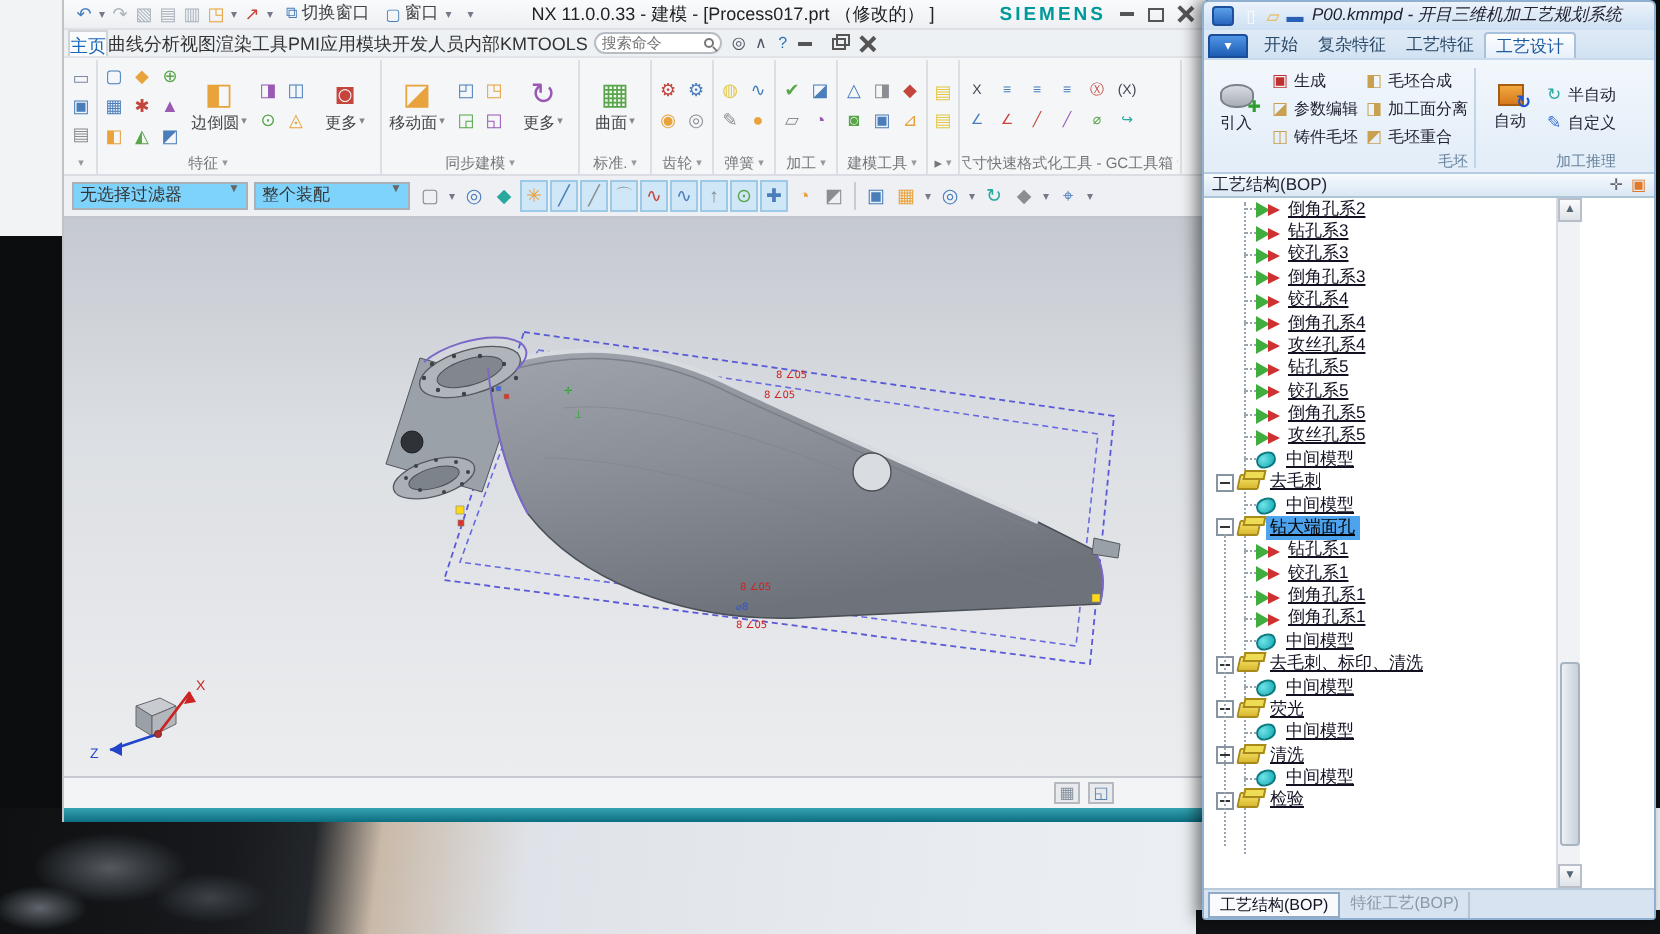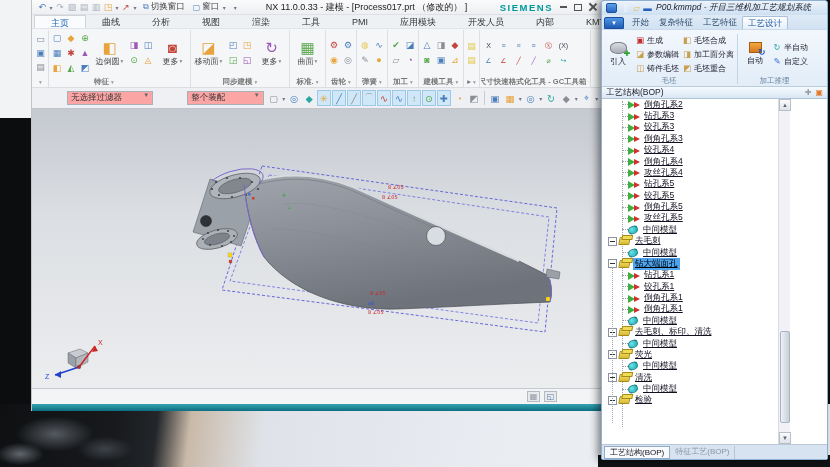--- a/index.html
+++ b/index.html
@@ -27,53 +27,53 @@
   .nx-title{flex:1;text-align:center;font-size:9px;color:#222;white-space:nowrap;overflow:hidden;}
   .brand{color:#099;font-weight:bold;font-size:9.5px;letter-spacing:1.5px;margin:0 5px;}
   .wc{display:flex;gap:7px;align-items:center;margin-right:2px;}
   .ic-min{width:7px;height:2px;background:#555;}
   .ic-max{width:8px;height:7px;border:1px solid #555;}
   .ic-close{position:relative;width:8px;height:8px;}
   .ic-close::before,.ic-close::after{content:"";position:absolute;left:3px;top:-1px;width:1.5px;height:10px;background:#555;}
   .ic-close::before{transform:rotate(45deg);} .ic-close::after{transform:rotate(-45deg);}
   .nx-tabs{height:14px;display:flex;align-items:center;background:#eef1f4;border-top:1px solid #dde0e4;
            font-size:9px;color:#333;padding-left:2px;}
-  .ntab{padding:0 16px;height:14px;line-height:14px;white-space:nowrap;}
+  .ntab{padding:0 0;height:14px;line-height:14px;white-space:nowrap;}
   .ntab.act{background:#fafbfc;color:#1a66b8;border:1px solid #d0d4d9;border-bottom:none;}
   .nsearch{display:flex;align-items:center;border:1px solid #b8bdc4;background:#fff;border-radius:8px;
            height:11px;width:64px;margin:0 3px;padding:0 3px;gap:2px;flex:none;}
   .nsearch input{border:none;outline:none;width:100%;font-size:7.5px;color:#555;background:transparent;padding:0;}
   .ic-mag{width:5px;height:5px;border:1px solid #777;border-radius:50%;position:relative;flex:none;}
   .ic-mag::after{content:"";position:absolute;width:3px;height:1px;background:#777;transform:rotate(45deg);left:3px;top:4px;}
   .nri{font-size:8px;width:11px;text-align:center;}
   .ic-restore{width:7px;height:6px;border:1px solid #555;position:relative;background:#eef1f4;margin-left:3px;}
   .ic-restore::before{content:"";position:absolute;right:-3px;top:-3px;width:5px;height:4px;border:1px solid #555;}
   
   .nx-ribbon{height:59px;display:flex;background:#f4f6f8;border-top:1px solid #e0e3e7;padding:1px 0 0 1px;overflow:hidden;}
   .rgroup{display:flex;flex-direction:column;border-right:1px solid #dcdfe3;padding:0 1px;min-width:0;flex:none;}
   .rgc{flex:1;display:flex;align-items:center;gap:1px;}
   .rgl{height:11px;font-size:7.5px;color:#777;text-align:center;white-space:nowrap;overflow:hidden;
-       display:flex;align-items:center;justify-content:center;gap:2px;max-width:108px;font-weight:bold;}
+       display:flex;align-items:center;justify-content:center;gap:2px;max-width:108px;}
   .rgl::after{content:"▾";font-size:5.5px;color:#999;}
   .igrid{display:grid;}
   .g3{grid-template-columns:repeat(3,14px);grid-auto-rows:15px;}
   .g2{grid-template-columns:repeat(2,14px);grid-auto-rows:15px;}
   .g6{grid-template-columns:repeat(6,15px);grid-auto-rows:15px;}
   .gcol{display:grid;grid-template-columns:13px;grid-auto-rows:14px;}
   .ric{display:flex;align-items:center;justify-content:center;font-size:9px;line-height:1;}
   .g6 .ric{font-size:7px;}
   .rbig{width:33px;display:flex;flex-direction:column;align-items:center;justify-content:center;flex:none;}
   .rbigic{font-size:15px;line-height:16px;}
   .rbigl{font-size:8px;color:#444;white-space:nowrap;display:flex;align-items:center;gap:1px;}
   .rbigl::after{content:"▾";font-size:5.5px;color:#888;}
   
   .nx-selbar{height:21px;display:flex;align-items:center;background:#eef0f3;border-top:1px solid #dadde1;
              padding:0 4px;gap:3px;font-size:8.5px;}
-  .ndd{height:14px;border:1px solid #aab0b8;background:#fca5a5;display:flex;align-items:flex-start;
-       justify-content:space-between;padding:0 3px;color:#333;white-space:nowrap;margin-left:31px;}
+  .ndd{height:14px;border:1px solid #aab0b8;background:#7dd3fc;display:flex;align-items:flex-start;
+       justify-content:space-between;padding:0 3px;color:#333;white-space:nowrap;}
   #dd-filter{width:88px;} #dd-scope{width:78px;}
   .ndd .da{font-size:6px;color:#666;}
   .sicwrap{display:flex;align-items:center;gap:1px;overflow:hidden;}
   .sic{width:14px;height:16px;display:flex;align-items:center;justify-content:center;font-size:9.5px;flex:none;}
   .sic.on{background:#cfe7f7;border:1px solid #9cc9e8;}
   .vsep{width:1px;height:14px;background:#c8ccd2;margin:0 2px;flex:none;}
   
   .nx-canvas{height:280px;position:relative;border-top:1px solid #c2c6cc;
              background:linear-gradient(180deg,#c5c9d0 0%,#dcdfe3 40%,#ecedef 100%);}
   .nx-canvas svg{position:absolute;left:0;top:0;}
@@ -96,21 +96,21 @@
   .km-appbtn{width:20px;height:12px;background:linear-gradient(#4f95e5,#1f5cb5);border:1px solid #1a4d9a;
              border-radius:2px 2px 0 0;margin-right:2px;display:flex;align-items:center;justify-content:center;
              color:#fff;font-size:7px;flex:none;}
   .ktab{padding:0 5px;height:13px;line-height:13px;white-space:nowrap;}
   .ktab.act{background:linear-gradient(#fefefe,#e6effa);border:1px solid #a8c2de;border-bottom:none;
             border-radius:2px 2px 0 0;color:#1e5aa0;}
   .km-ribbon{height:57px;display:flex;background:linear-gradient(#f2f7fc,#e2edf8);border-top:1px solid #c8daec;
              padding:2px 2px 0;gap:2px;}
   .kgroup{display:flex;flex-direction:column;min-width:0;}
   .kgc{flex:1;display:flex;gap:3px;align-items:stretch;}
-  .kgl{height:10px;font-size:7.5px;color:#6a85a0;text-align:center;white-space:nowrap;}
+  .kgl{height:10px;font-size:7.5px;color:#6a85a0;text-align:right;white-space:nowrap;}
   .kbig{width:28px;display:flex;flex-direction:column;align-items:center;justify-content:center;gap:2px;flex:none;}
   .kbig .lb{font-size:8px;color:#223;}
   .kcol{display:flex;flex-direction:column;justify-content:center;gap:1px;min-width:0;}
   .kitem{display:flex;align-items:center;gap:2px;height:13px;font-size:8px;color:#223;white-space:nowrap;}
   .kic{font-size:8.5px;width:10px;text-align:center;flex:none;}
   .ksep{width:1px;background:#c2d4e6;margin:2px 1px;flex:none;}
   .cyl{width:17px;height:12px;background:linear-gradient(#d8dce2,#a8aeb6);border:1px solid #7c828a;
        border-radius:8px/5px;position:relative;}
   .cyl::after{content:"✚";position:absolute;right:-5px;bottom:-5px;color:#2f9e2f;font-size:8px;font-weight:bold;}
   .cubeA{width:13px;height:11px;background:linear-gradient(#f2a93e,#d6791c);border:1px solid #a55d10;position:relative;}

